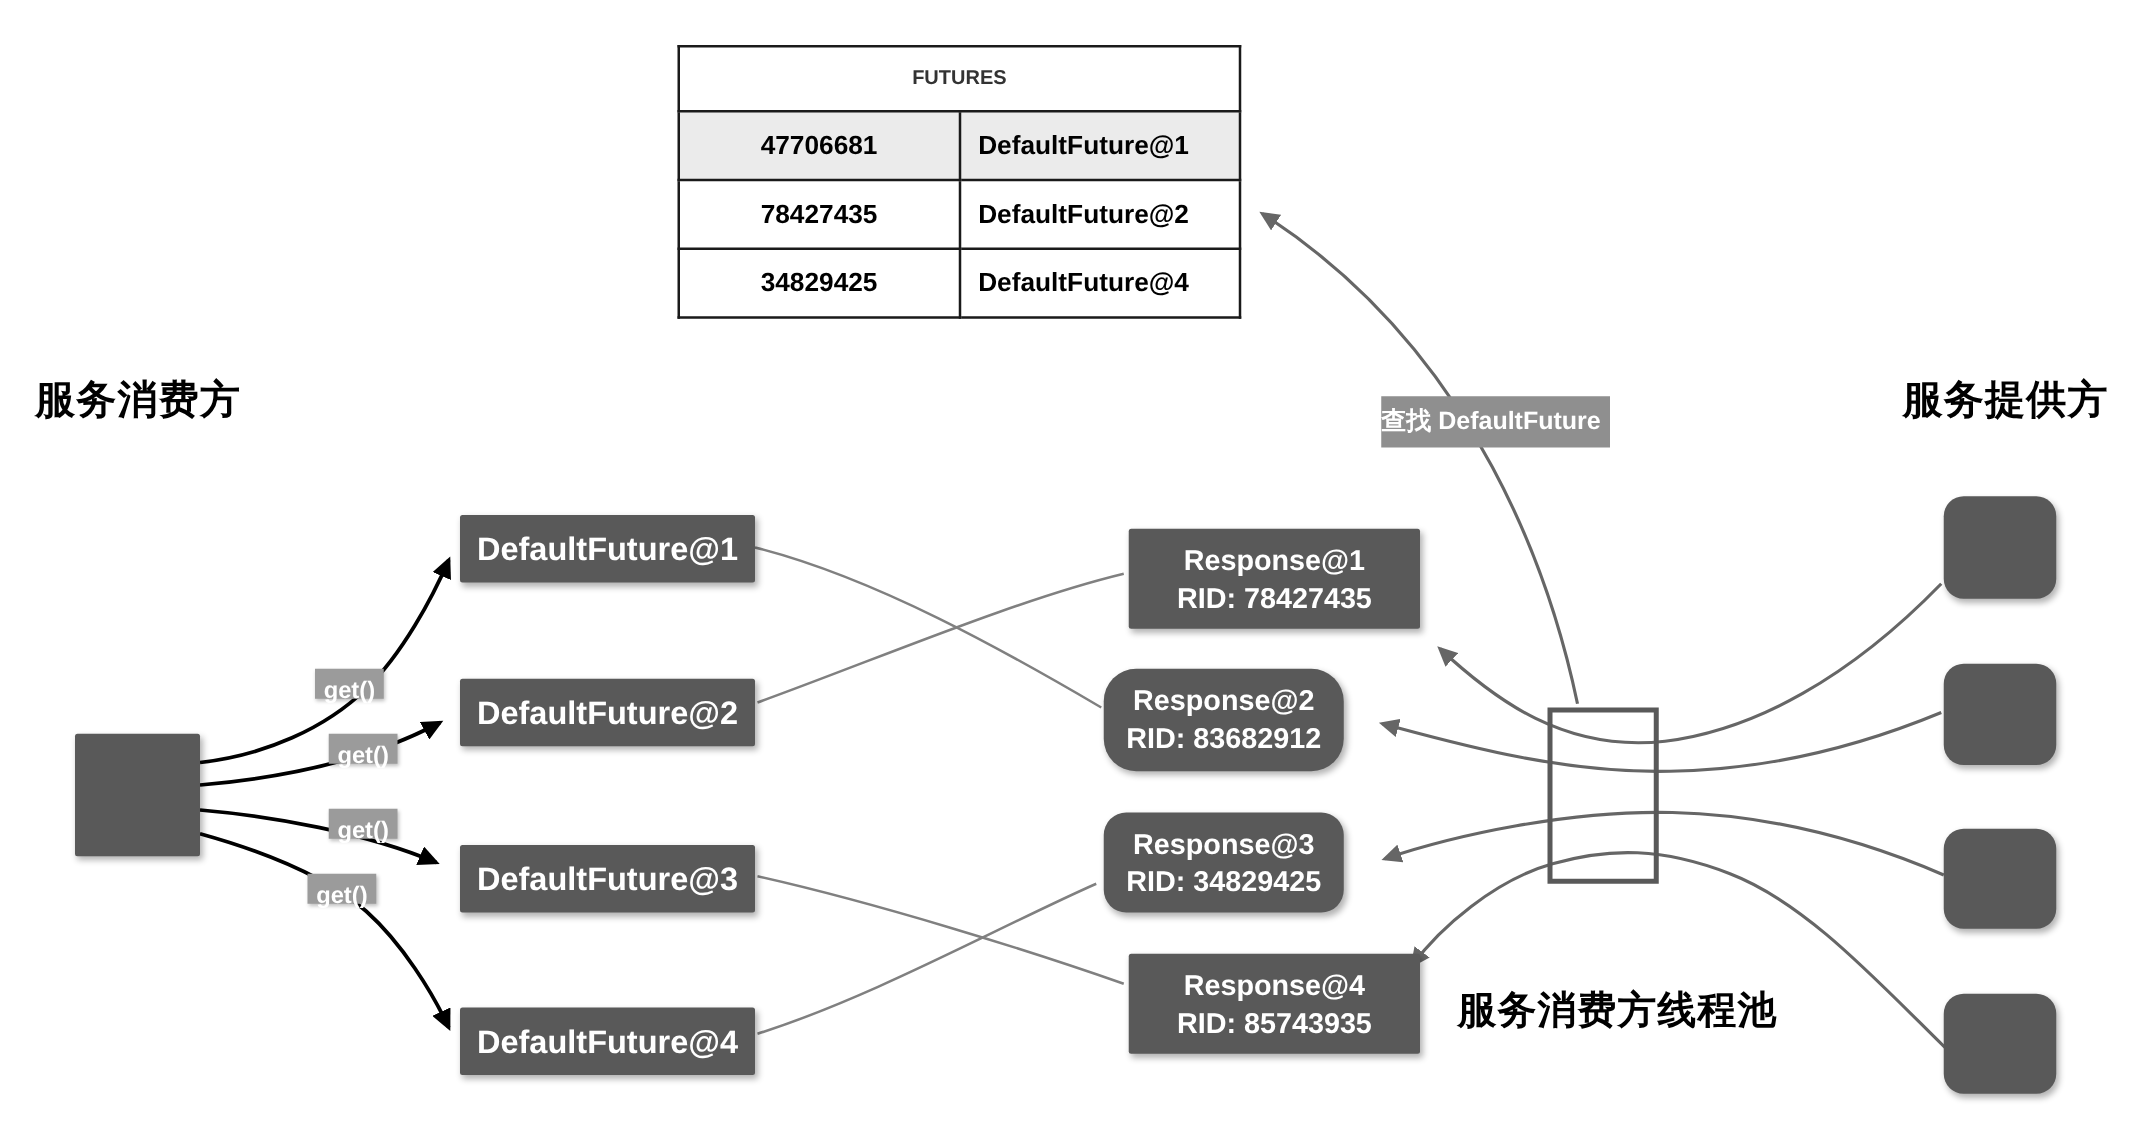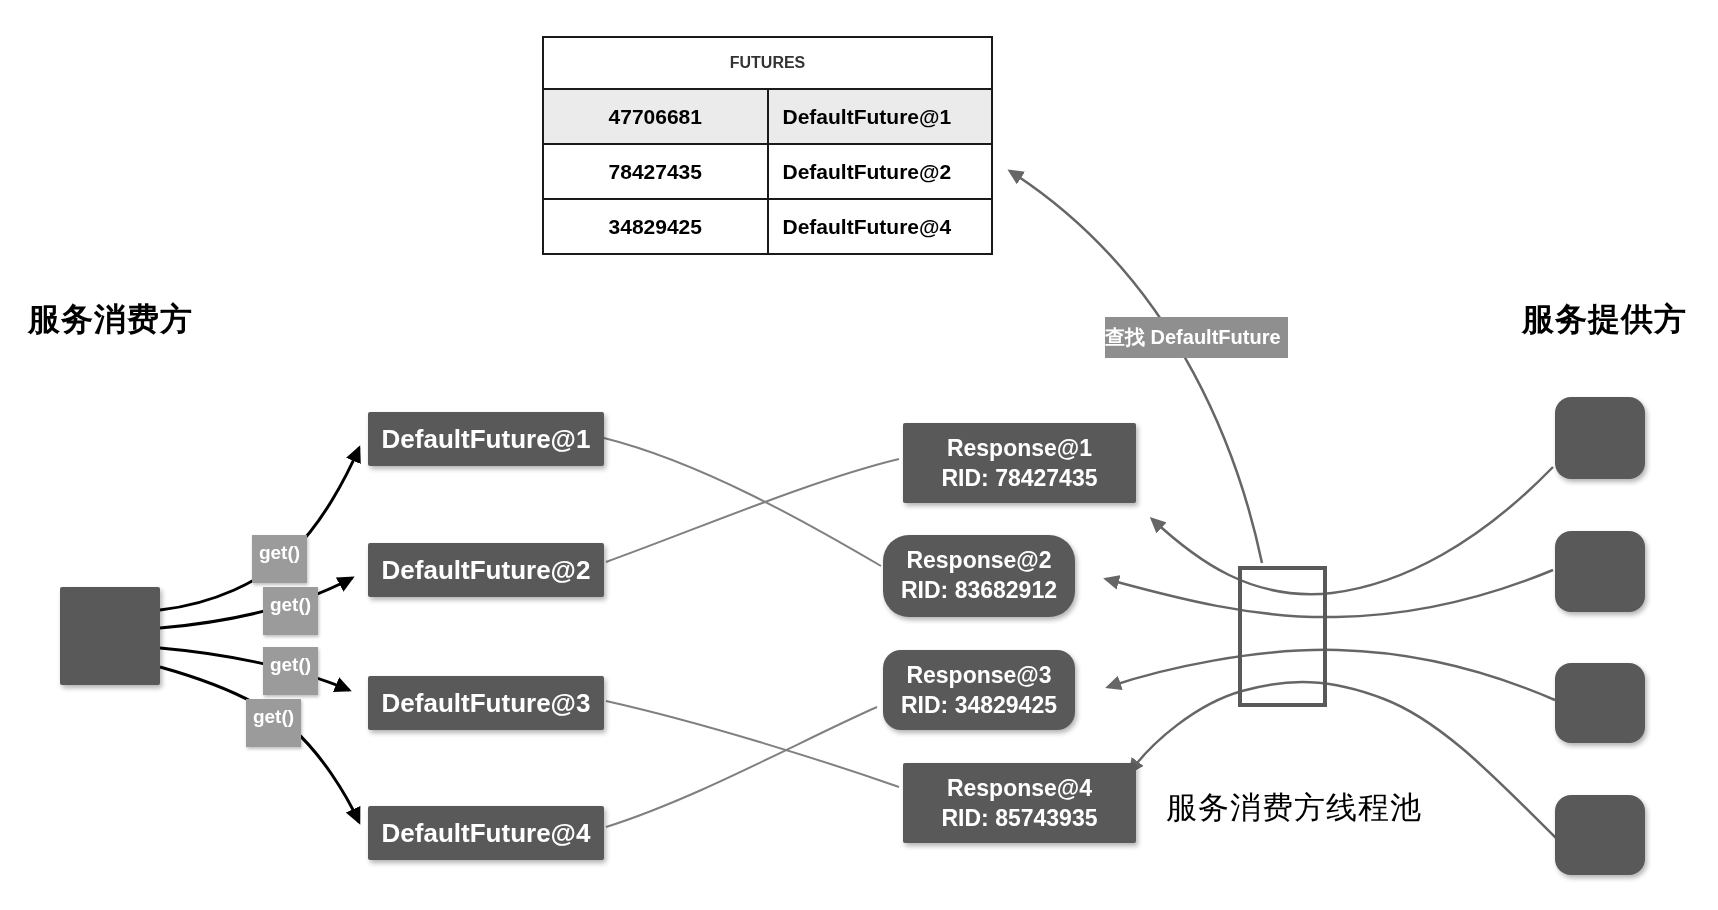--- a/index.html
+++ b/index.html
@@ -26,21 +26,21 @@
     line-height:30px;padding-top:10px;box-sizing:border-box;border-radius:2px;
   }
   .provider-box{
     left:1555px;width:90px;height:81px;border-radius:16px;
   }
   .consumer-box{
     left:60px;top:587px;width:100px;height:98px;border-radius:2px;
   }
   .get-label{
     position:absolute;background:#9b9b9b;color:#fff;font-weight:bold;
-    font-size:19px;text-align:center;width:55px;height:48px;line-height:36px;
+    font-size:19px;text-align:center;width:55px;height:24px;line-height:36px;
     box-shadow:1px 2px 3px rgba(0,0,0,0.25);
   }
   .lookup-label{
     position:absolute;left:1105px;top:317px;width:183px;height:41px;
     background:#8f8f8f;color:#fff;font-weight:bold;font-size:20px;
     text-align:left;line-height:41px;white-space:nowrap;
   }
   .pool-rect{
     position:absolute;left:1238px;top:566px;width:89px;height:141px;
     border:4px solid #595959;box-sizing:border-box;background:transparent;
@@ -54,21 +54,21 @@
     border:2px solid #1a1a1a;font-weight:bold;color:#000;
     font-size:21px;padding:0;
   }
   table.futures .title-cell{height:50px;text-align:center;font-size:16px;color:#333;}
   table.futures .head-cell{height:49px;text-align:center;font-size:21px;}
   table.futures .rid-cell{height:53px;text-align:center;width:225px;}
   table.futures .future-cell{height:53px;text-align:left;padding-left:14px;width:226px;}
   table.futures tr.shaded td{background:#ebebeb;}
 
   .thread-pool-label{
-    position:absolute;left:1166px;top:787px;font-size:31px;font-weight:normal;
+    position:absolute;left:1166px;top:787px;font-size:31px;font-weight:bold;
     color:#000;white-space:nowrap;letter-spacing:1px;
   }
 </style>
 </head>
 <body>
 
 <div id="stage">
 
   <svg id="wires" viewBox="0 0 1718 910">
     <defs>

